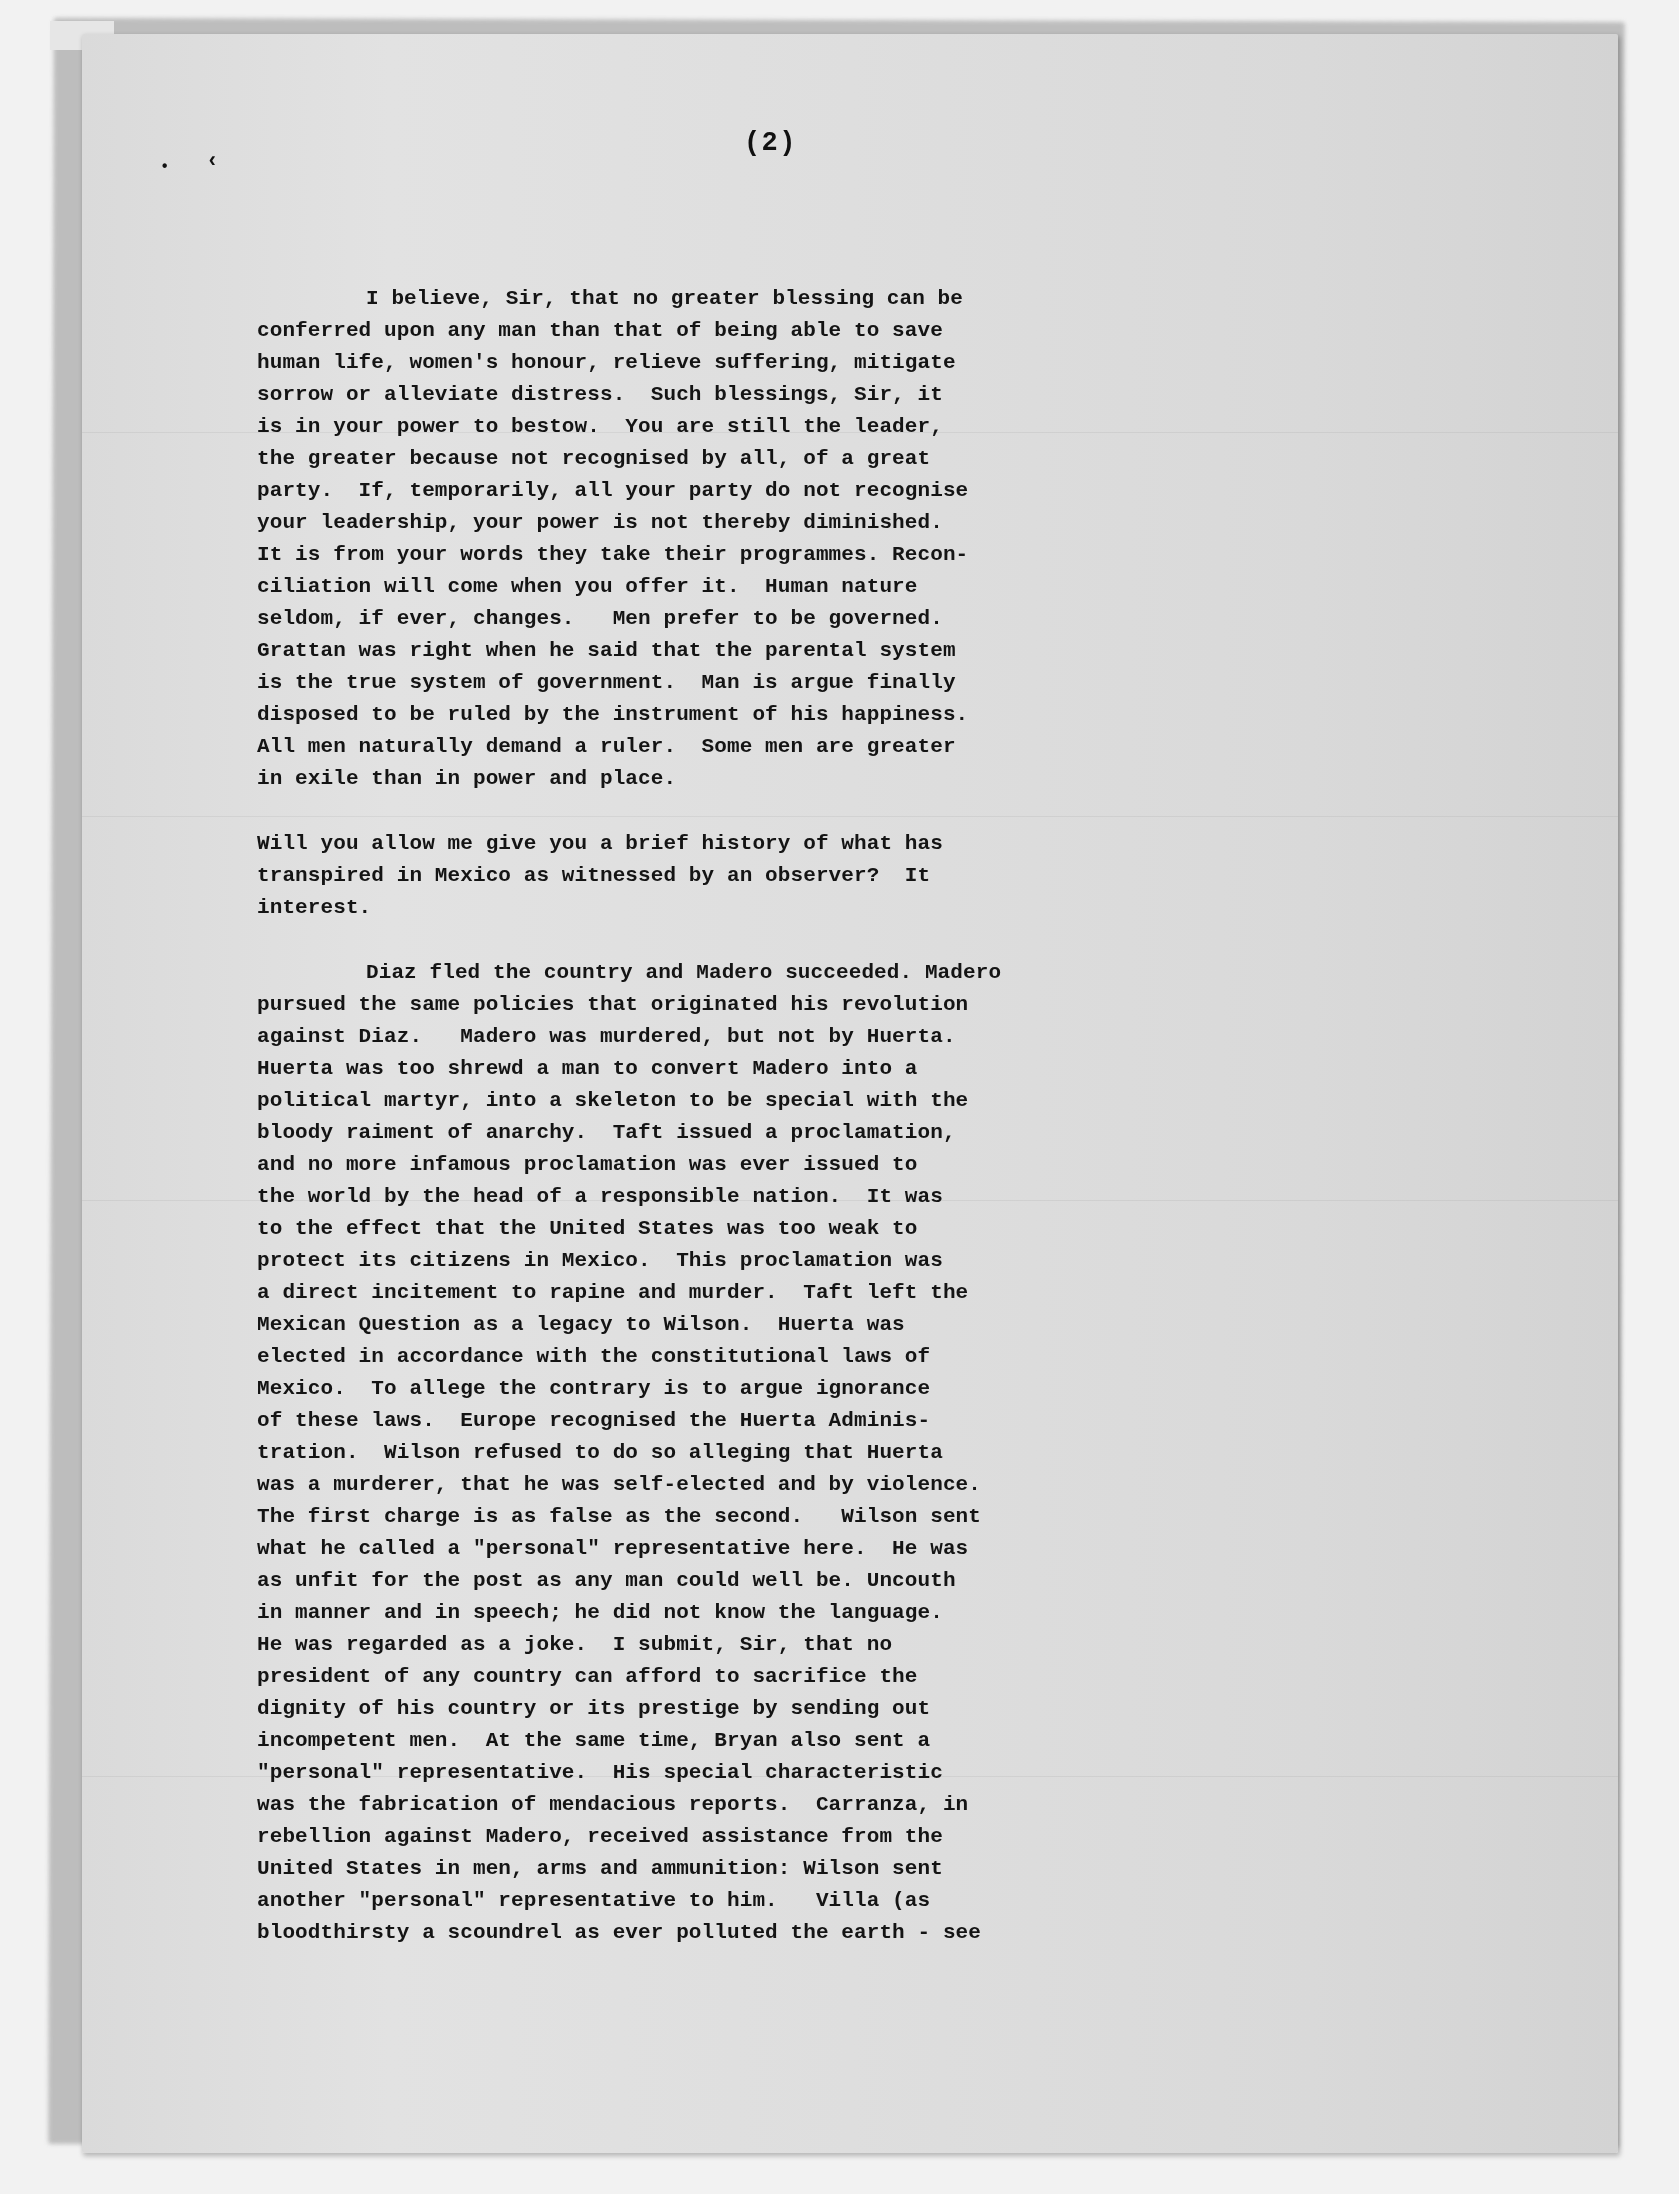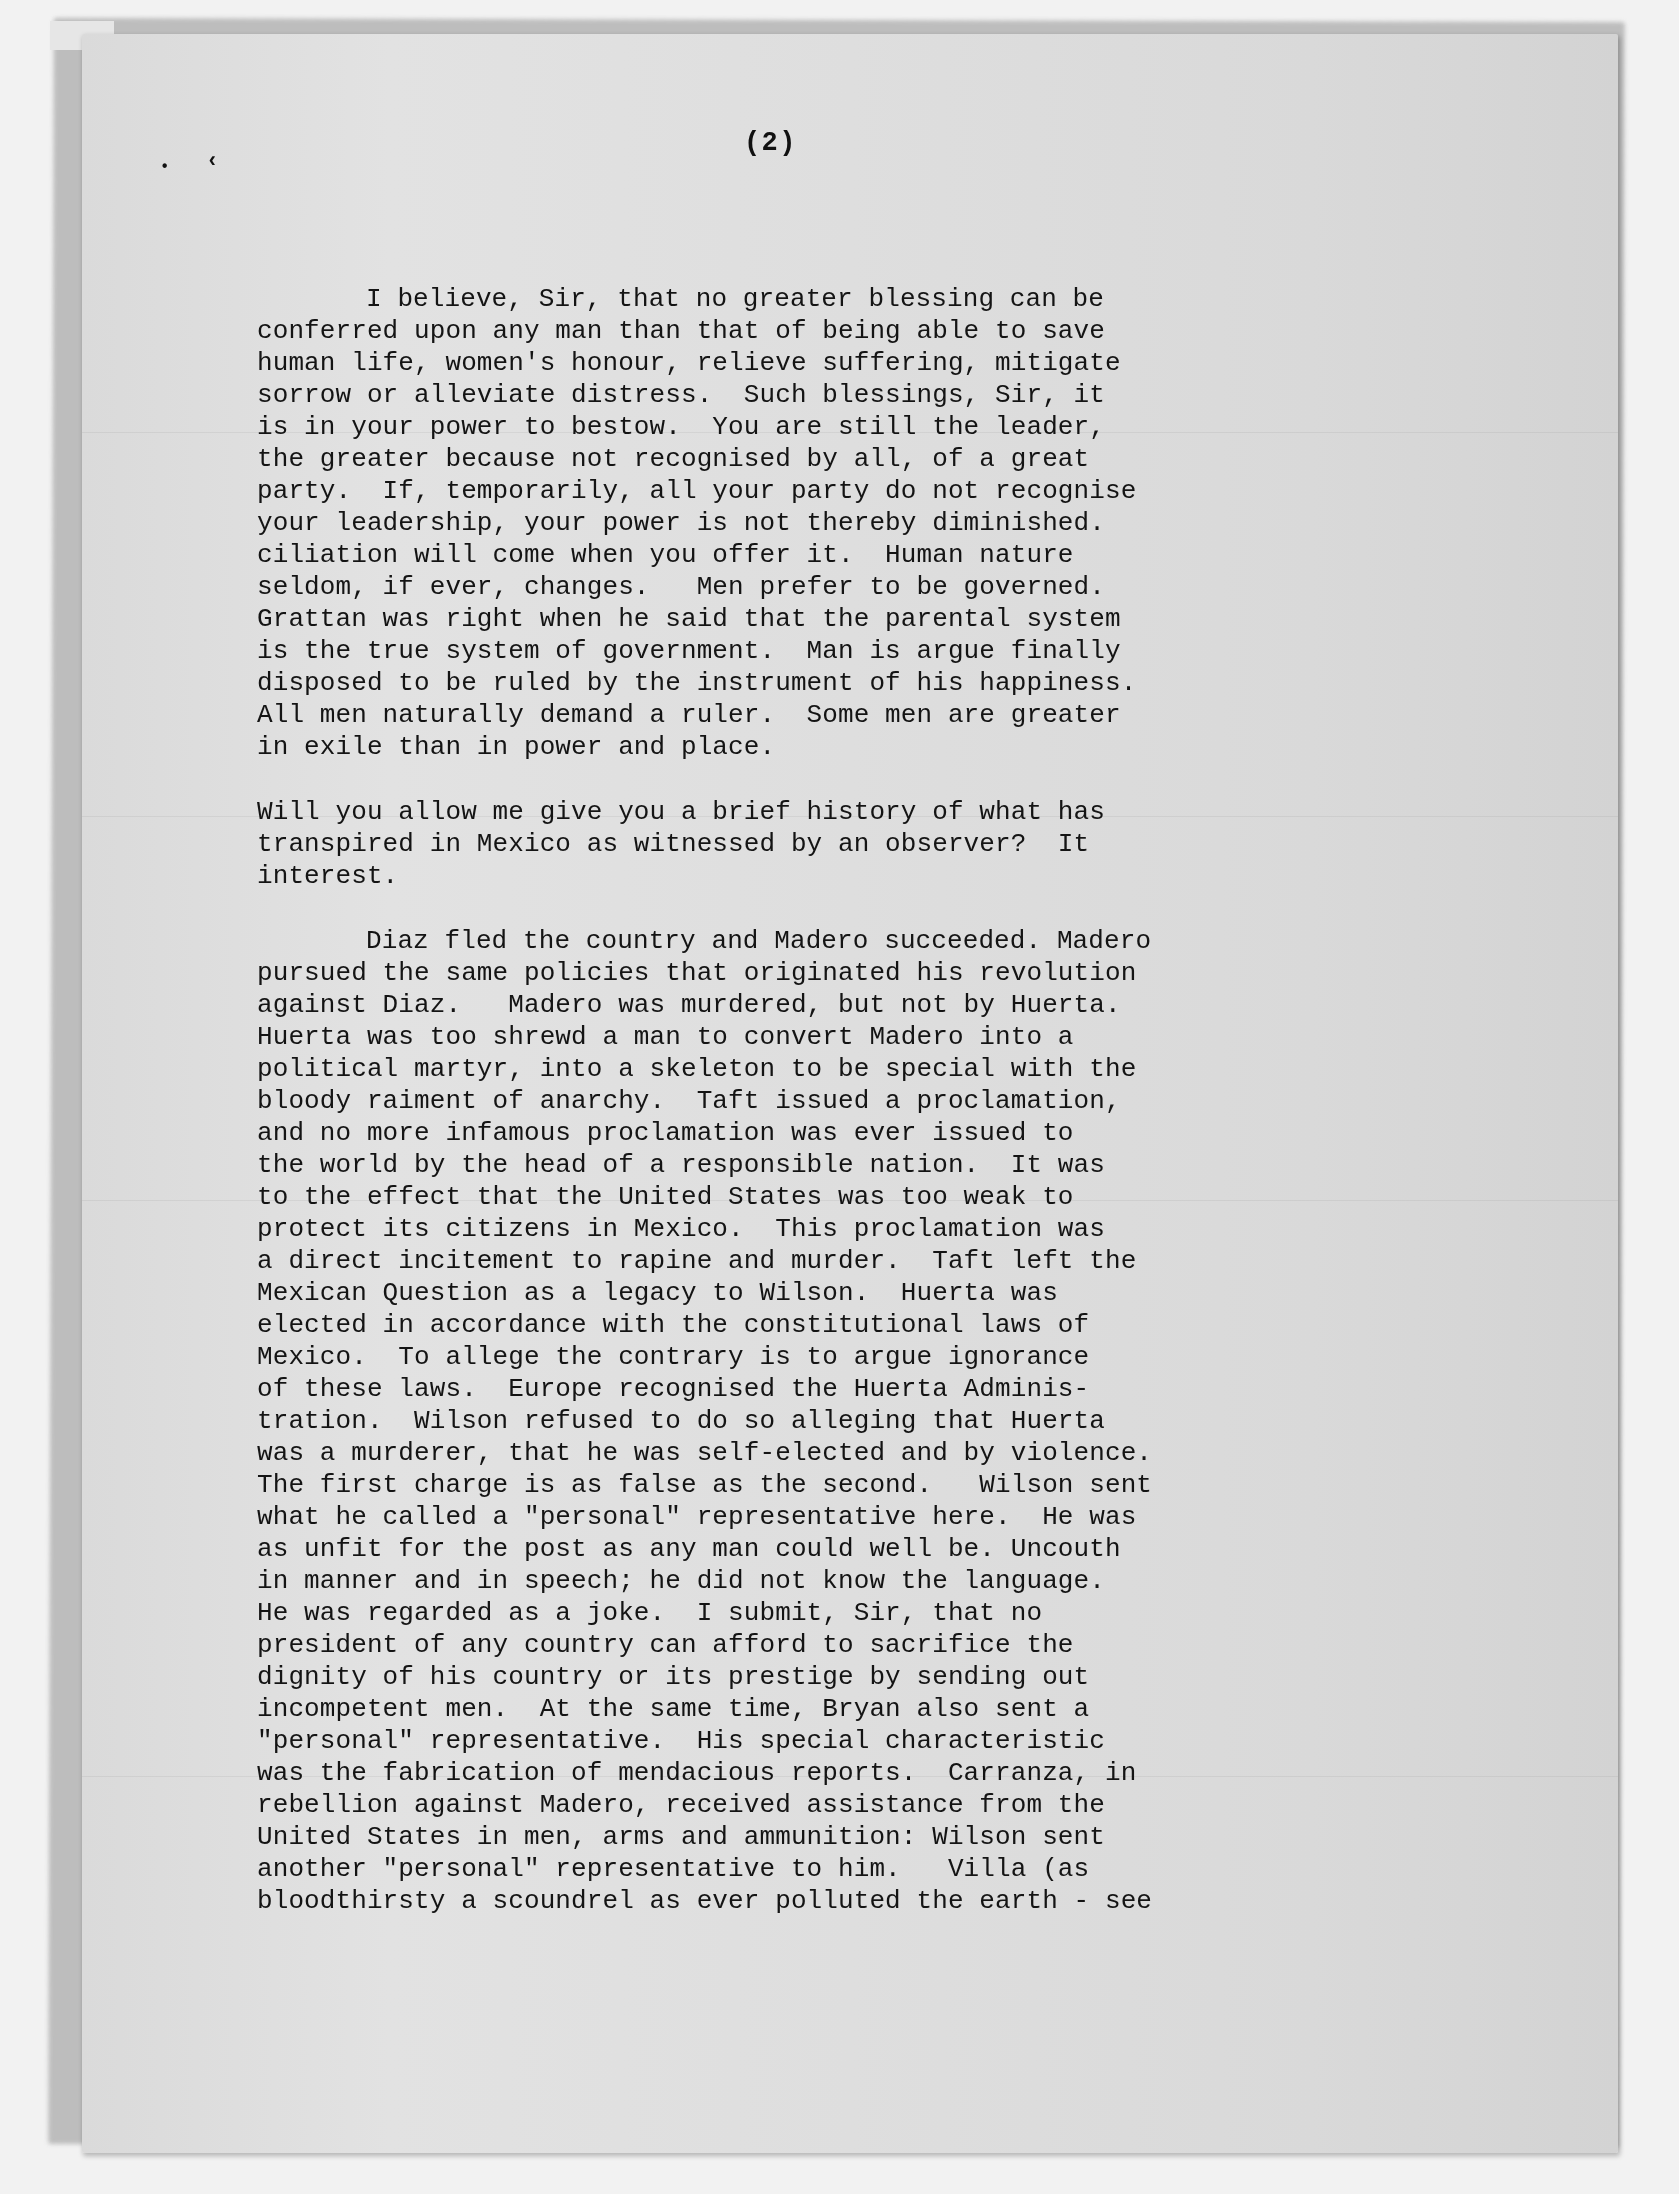--- a/index.html
+++ b/index.html
@@ -63,22 +63,22 @@
       position: absolute;
       color: #111;
       font-weight: bold;
     }
     .body-text {
       position: absolute;
       left: 257px;
       top: 283px;
       width: 1223px;
       font-family: "Liberation Mono", "DejaVu Sans Mono", monospace;
-      font-weight: normal;
-      font-size: 26px;
+      font-weight: bold;
+      font-size: 21px;
       line-height: 32px;
       color: #141414;
       letter-spacing: 0.1px;
     }
     .para {
       margin: 0 0 33px 0;
     }
     .line {
       display: block;
       white-space: pre;
@@ -107,20 +107,21 @@
 <div class="body-text" id="letter-body">
     <div class="para">
       <span class="line indent">I believe, Sir, that no greater blessing can be</span>
       <span class="line">conferred upon any man than that of being able to save</span>
       <span class="line">human life, women's honour, relieve suffering, mitigate</span>
       <span class="line">sorrow or alleviate distress.  Such blessings, Sir, it</span>
       <span class="line">is in your power to bestow.  You are still the leader,</span>
       <span class="line">the greater because not recognised by all, of a great</span>
       <span class="line">party.  If, temporarily, all your party do not recognise</span>
       <span class="line">your leadership, your power is not thereby diminished.</span>
+      <span class="line">It is from your words they take their programmes. Recon-</span>
       <span class="line">ciliation will come when you offer it.  Human nature</span>
       <span class="line">seldom, if ever, changes.   Men prefer to be governed.</span>
       <span class="line">Grattan was right when he said that the parental system</span>
       <span class="line">is the true system of government.  Man is argue finally</span>
       <span class="line">disposed to be ruled by the instrument of his happiness.</span>
       <span class="line">All men naturally demand a ruler.  Some men are greater</span>
       <span class="line">in exile than in power and place.</span>
     </div>
     <div class="para">
       <span class="line">Will you allow me give you a brief history of what has</span>

